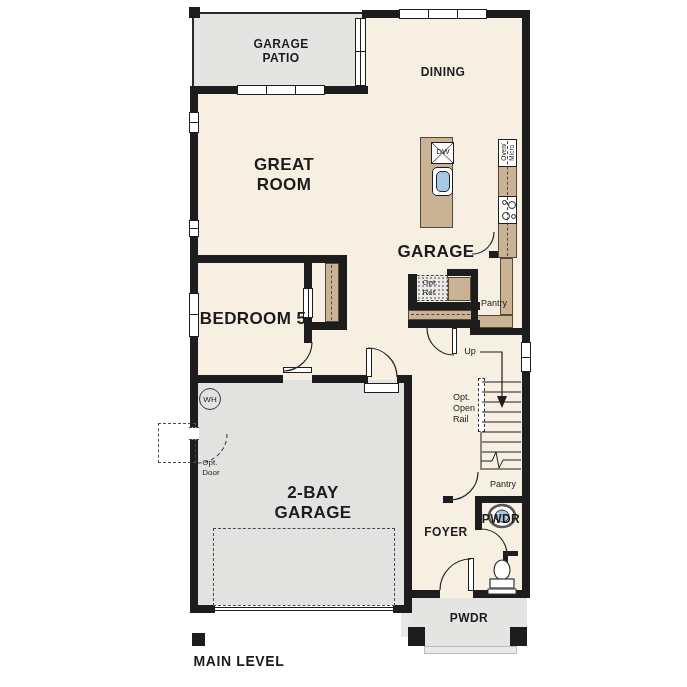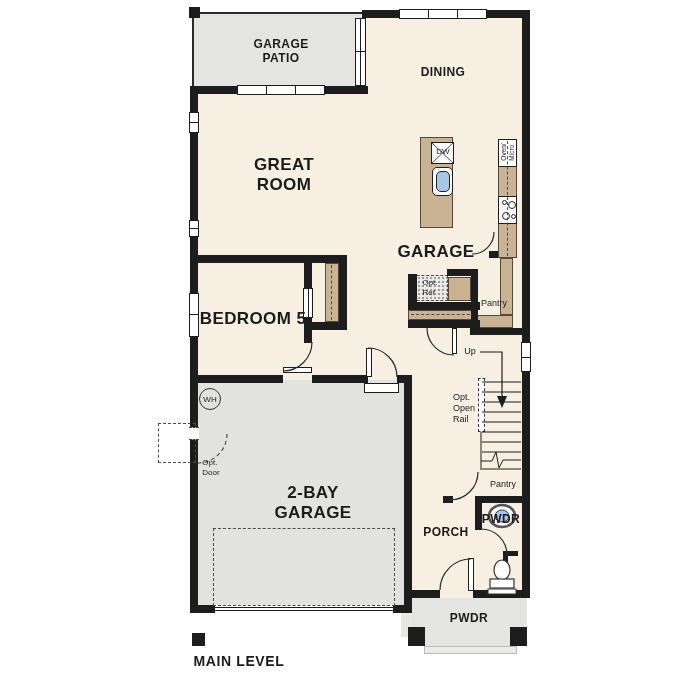--- a/index.html
+++ b/index.html
@@ -198,21 +198,21 @@
 
   <div class="lbl f12" style="left:281px;top:37px;">GARAGE
 PATIO</div>
   <div class="lbl f12" style="left:443px;top:65px;text-align:right;">DINING</div>
   <div class="lbl f13" style="left:284px;top:155px;">GREAT
 ROOM</div>
   <div class="lbl f13" style="left:436px;top:242px;">GARAGE</div>
   <div class="lbl f13" style="left:253px;top:309px;">BEDROOM 5</div>
   <div class="lbl f13" style="left:313px;top:483px;">2-BAY
 GARAGE</div>
-  <div class="lbl f12" style="left:446px;top:525px;">PORCH</div>
+  <div class="lbl f12" style="left:446px;top:525px;">FOYER</div>
   <div class="lbl f12" style="left:501px;top:512px;">PWDR</div>
   <div class="lbl f12" style="left:469px;top:611px;">PWDR</div>
   <div class="lbl f14" style="left:239px;top:653px;letter-spacing:.6px;">MAIN LEVEL</div>
   <div class="sm f9" style="left:494px;top:298px;">Pantry</div>
   <div class="sm f9" style="left:503px;top:479px;">Pantry</div>
   <div class="sm f9" style="left:470px;top:346px;">Up</div>
   <div class="sm f9" style="left:464px;top:392px;">Opt.
 Open
 Rail</div>
   <div class="sm f8" style="left:211px;top:458px;">Opt.

